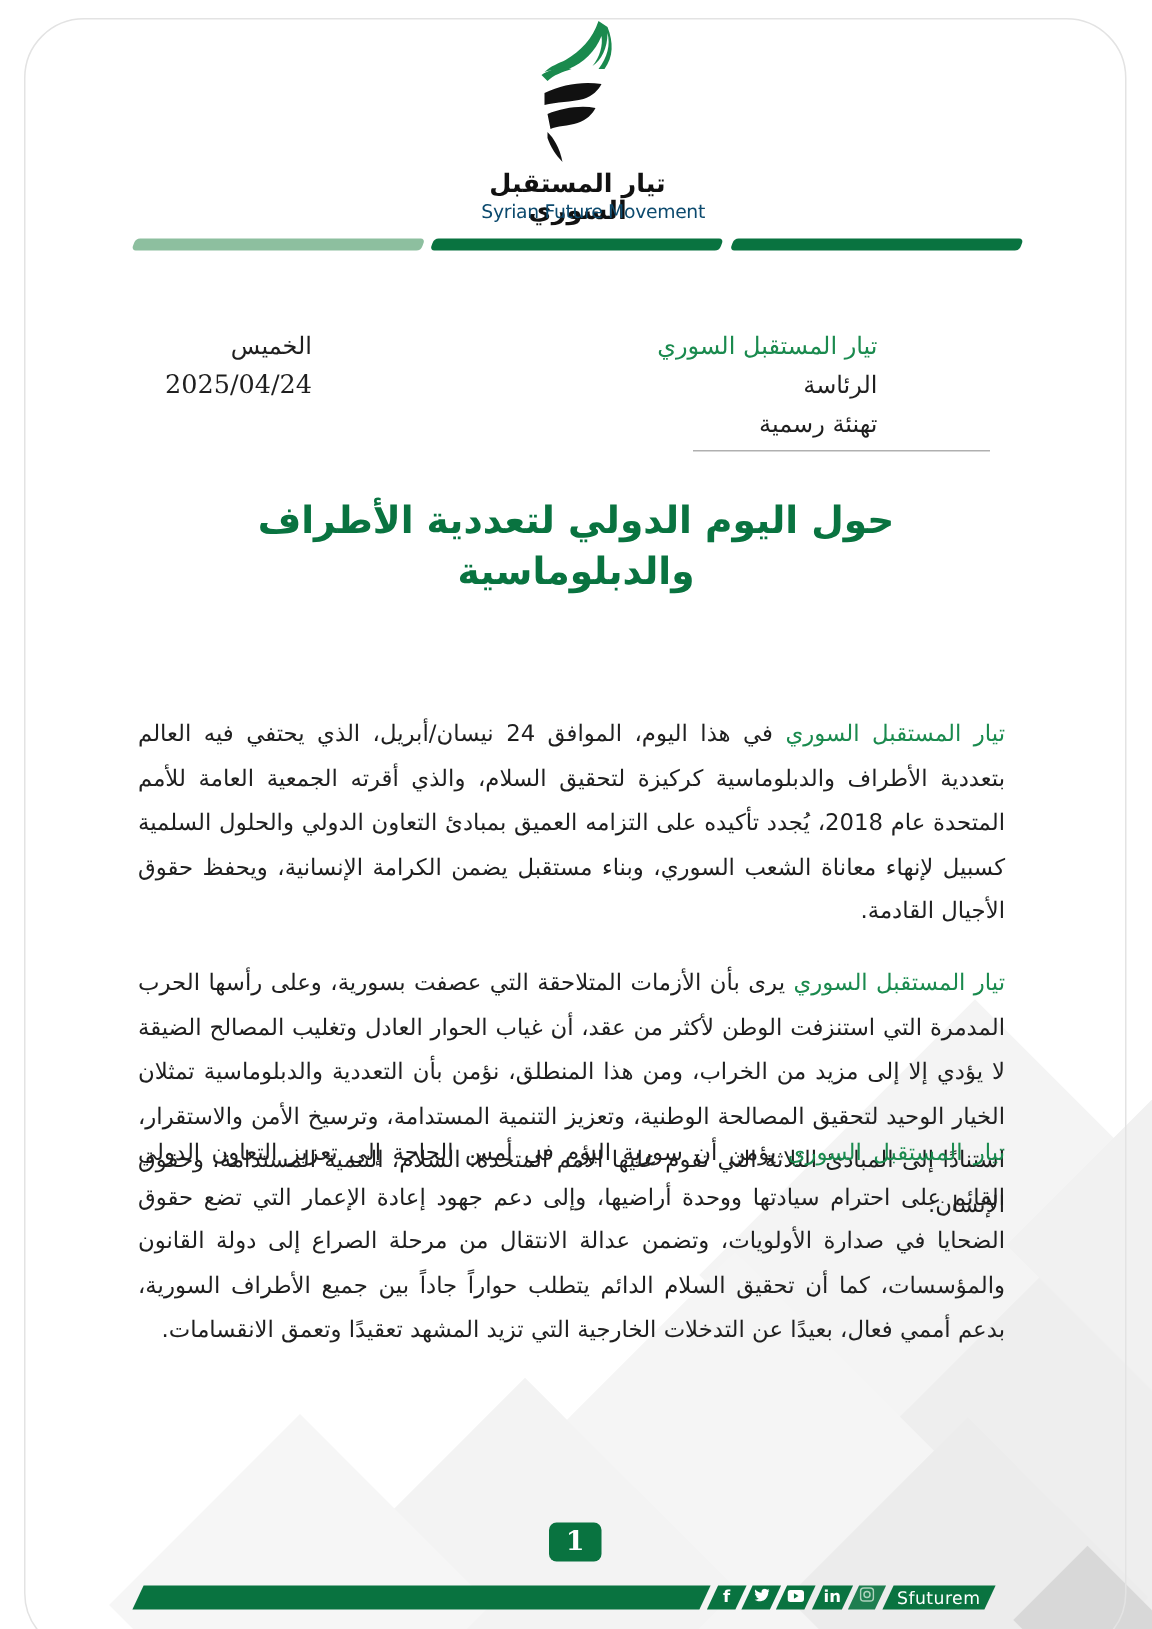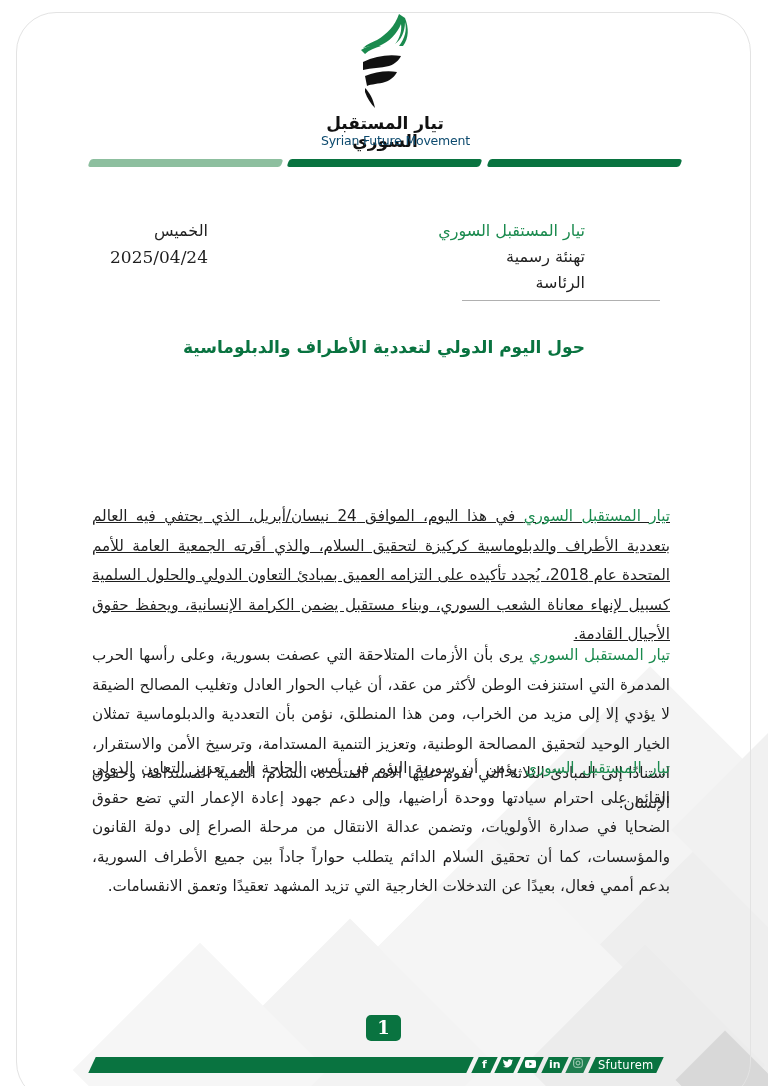--- a/index.html
+++ b/index.html
@@ -35,27 +35,27 @@
     .meta-right { position: absolute; right: 108px; top: 218px; text-align: right; direction: rtl; }
     .meta-right .org { color: #1a8a4e; font-size: 16px; line-height: 26px; }
     .meta-right .line { font-size: 16px; line-height: 26px; color: #1f1f1f; }
     .meta-sep { position: absolute; left: 462px; top: 300px; width: 198px; height: 1px; background: #b0b0b0; }
     .meta-left { position: absolute; left: 108px; top: 218px; width: 100px; text-align: right; direction: rtl; }
     .meta-left .day { font-size: 16px; line-height: 26px; }
     .meta-left .date { font-size: 17px; line-height: 26px; direction: ltr; font-family: "DejaVu Serif", serif; }
 
     
     .title { position: absolute; left: 110px; width: 548px; top: 330px; text-align: center; direction: rtl;
-      color: #097340; font-weight: bold; font-size: 17px; line-height: 34px; }
+      color: #097340; font-weight: bold; font-size: 25px; line-height: 34px; }
 
     
     .para { position: absolute; left: 92px; width: 578px; direction: rtl; text-align: justify;
       font-size: 15.2px; line-height: 29.5px; color: #1f1f1f; }
     .para .lead { color: #1a8a4e; }
-    .p1 { top: 502px; text-decoration: underline; }
+    .p1 { top: 475px; }
     .p2 { top: 641px; }
     .p3 { top: 754px; }
 
     
     .page-num { position: absolute; left: 366px; top: 1015px; width: 35px; height: 26px; background: #097340;
       border-radius: 5px; color: #fff; font-family: "DejaVu Serif", serif; font-weight: bold; font-size: 18px;
       text-align: center; line-height: 26px; }
 
     
     .fbar-main { position: absolute; left: 92px; top: 1057px; width: 378px; height: 16px; background: #097340; transform: skewX(-25deg); }
@@ -101,22 +101,22 @@
     <div class="logo-ar">تيار المستقبل السوري</div>
     <div class="logo-en">Syrian Future Movement</div>
   </div>
 
   <div class="hbar b1"></div>
   <div class="hbar b2"></div>
   <div class="hbar b3"></div>
 
   <div class="meta-right">
     <div class="org">تيار المستقبل السوري</div>
+    <div class="line">الرئاسة</div>
     <div class="line">تهنئة رسمية</div>
-    <div class="line">الرئاسة</div>
   </div>
   <div class="meta-sep"></div>
 
   <div class="meta-left">
     <div class="day">الخميس</div>
     <div class="date">2025/04/24</div>
   </div>
 
   <div class="title">
     <div>حول اليوم الدولي لتعددية الأطراف والدبلوماسية</div>

